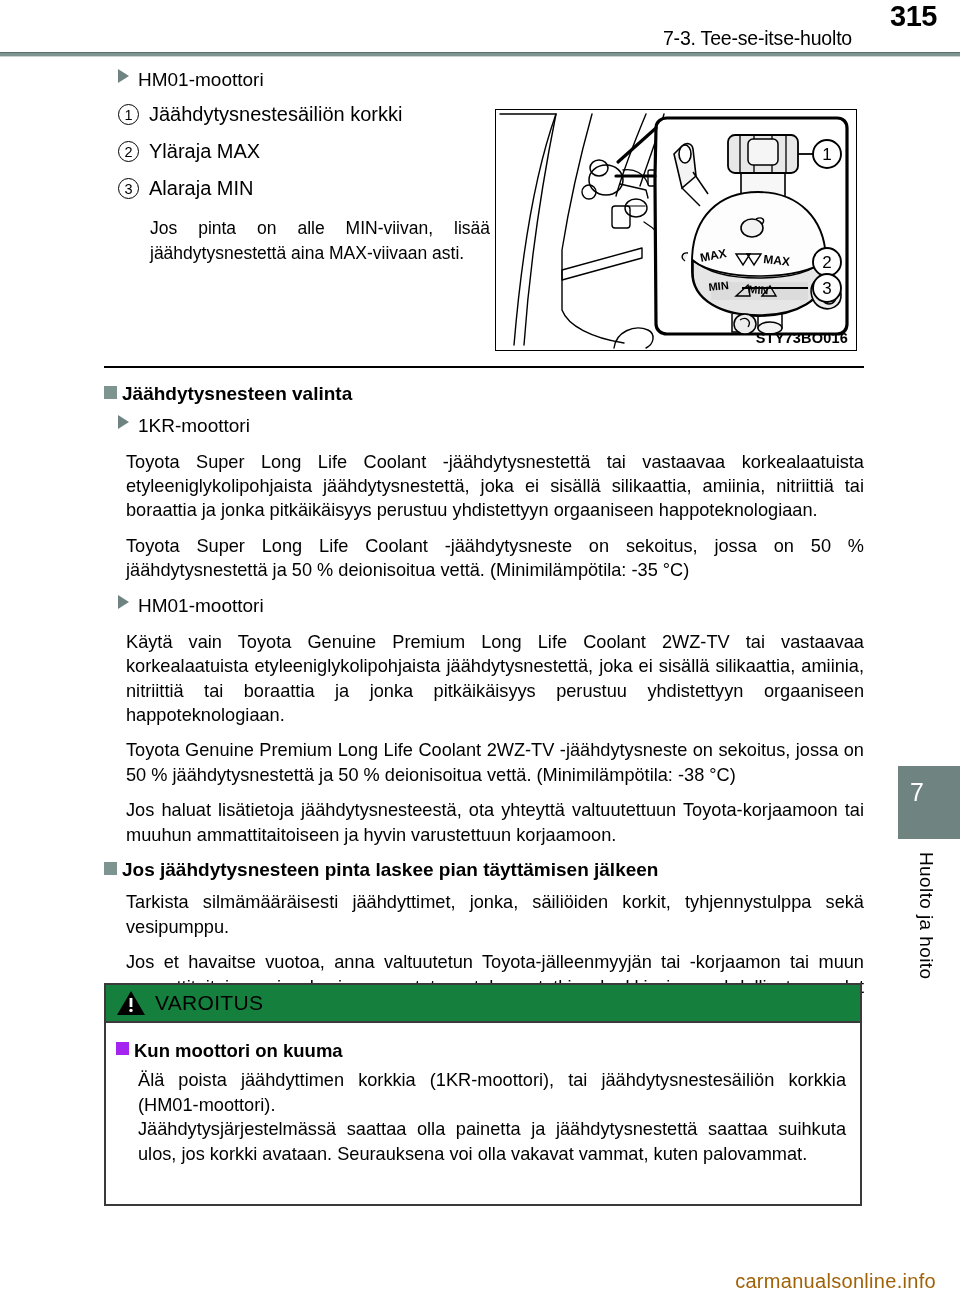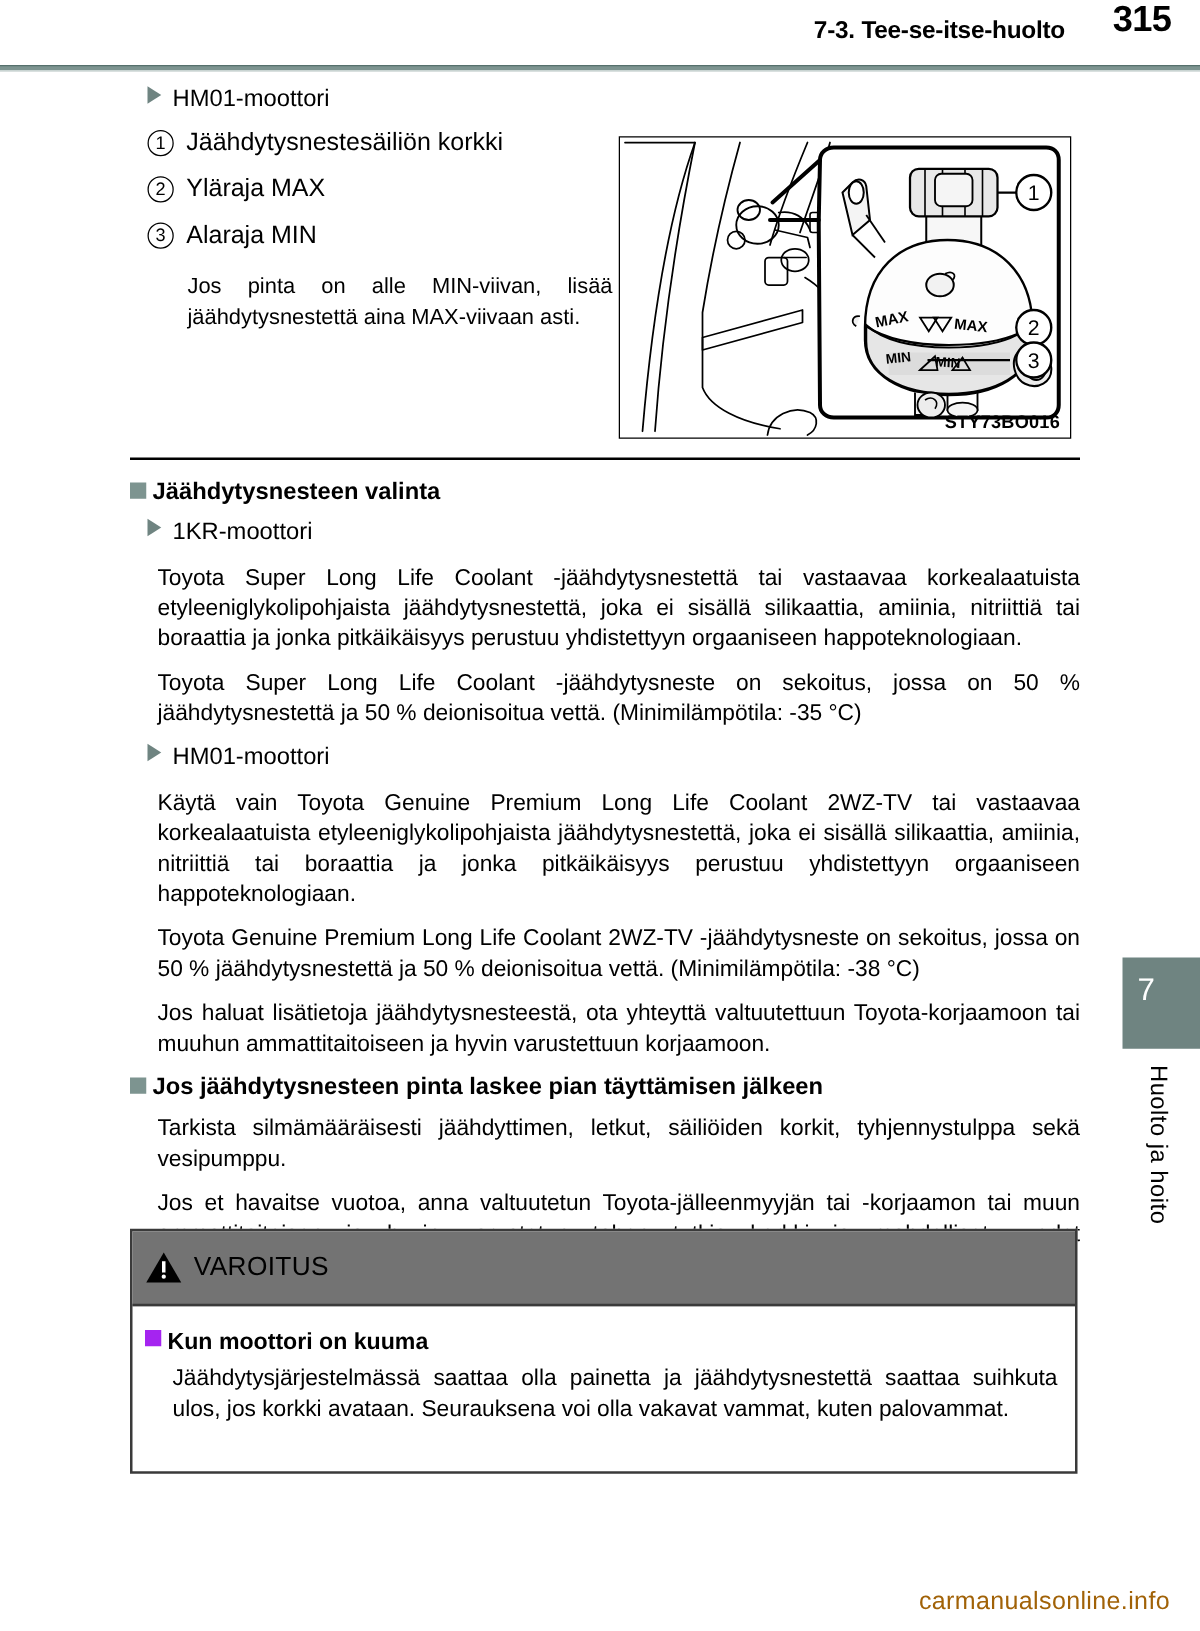--- a/index.html
+++ b/index.html
@@ -20,23 +20,23 @@
   #page-header {
     position: absolute;
     left: 0;
     top: 0;
     width: 960px;
     height: 46px;
   }
   #header-section-title {
     position: absolute;
     right: 108px;
-    top: 13px;
+    top: 27px;
     font-size: 19.5px;
-    font-weight: bold;
+    font-weight: normal;
     letter-spacing: -0.2px;
     white-space: nowrap;
     text-align: center;
   }
   #header-page-number {
     position: absolute;
     right: 23px;
     top: 0px;
     font-size: 29px;
     font-weight: bold;
@@ -189,23 +189,23 @@
   #warning-box {
     position: absolute;
     left: 104px;
     top: 983px;
     width: 758px;
     border: 2px solid #3a3a3a;
     box-sizing: border-box;
     background: #fff;
   }
   #warning-header {
-    background: #737373;
+    background: #15803d;
     border-bottom: 2px solid #3a3a3a;
-    height: 60px;
+    height: 38px;
     display: flex;
     align-items: center;
     padding-left: 10px;
     box-sizing: border-box;
   }
   #warning-icon {
     width: 30px;
     height: 26px;
     margin-right: 9px;
     flex: 0 0 auto;
@@ -413,39 +413,40 @@
     <span>HM01-moottori</span>
   </div>
   <p class="body">Käytä vain Toyota Genuine Premium Long Life Coolant 2WZ-TV tai vastaavaa korkealaatuista etyleeniglykolipohjaista jäähdytysnestettä, joka ei sisällä silikaattia, amiinia, nitriittiä tai boraattia ja jonka pitkäikäisyys perustuu yhdistettyyn orgaaniseen happoteknologiaan.</p>
   <p class="body">Toyota Genuine Premium Long Life Coolant 2WZ-TV -jäähdytysneste on sekoitus, jossa on 50 % jäähdytysnestettä ja 50 % deionisoitua vettä. (Minimilämpötila: -38 °C)</p>
   <p class="body">Jos haluat lisätietoja jäähdytysnesteestä, ota yhteyttä valtuutettuun Toyota-korjaamoon tai muuhun ammattitaitoiseen ja hyvin varustettuun korjaamoon.</p>
 
   <div class="sec-head">
     <span class="sq-marker"></span>
     <span>Jos jäähdytysnesteen pinta laskee pian täyttämisen jälkeen</span>
   </div>
-  <p class="body">Tarkista silmämääräisesti jäähdyttimen, letkut, säiliöiden korkit, tyhjennystulppa sekä vesipumppu.</p>
+  <p class="body">Tarkista silmämääräisesti jäähdyttimet, jonka, säiliöiden korkit, tyhjennystulppa sekä vesipumppu.</p>
   <p class="body">Jos et havaitse vuotoa, anna valtuutetun Toyota-jälleenmyyjän tai -korjaamon tai muun ammattitaitoisen ja hyvin varustetun tahon tutkia korkki ja mahdolliset vuodot jäähdytysjärjestelmässä.</p>
 
 </div>
 
 <div id="warning-box">
   <div id="warning-header">
     <svg id="warning-icon" viewBox="0 0 30 26">
       <path d="M15 1 L29 25 L1 25 Z" fill="#000"></path>
       <rect x="13.6" y="8" width="2.8" height="9" fill="#fff"></rect>
       <circle cx="15" cy="20.4" r="1.7" fill="#fff"></circle>
     </svg>
     <span id="warning-title">VAROITUS</span>
   </div>
   <div id="warning-body">
     <div class="sec-head">
       <span class="sq-marker purple"></span>
       <span>Kun moottori on kuuma</span>
     </div>
+    <p class="body">Älä poista jäähdyttimen korkkia (1KR-moottori), tai jäähdytysnestesäiliön korkkia (HM01-moottori).</p>
     <p class="body">Jäähdytysjärjestelmässä saattaa olla painetta ja jäähdytysnestettä saattaa suihkuta ulos, jos korkki avataan. Seurauksena voi olla vakavat vammat, kuten palovammat.</p>
   </div>
 </div>
 
 <div id="side-tab">
   <span id="side-tab-number">7</span>
 </div>
 <div id="side-tab-label">Huolto ja hoito</div>
 
 <div id="watermark">carmanualsonline.info</div>

